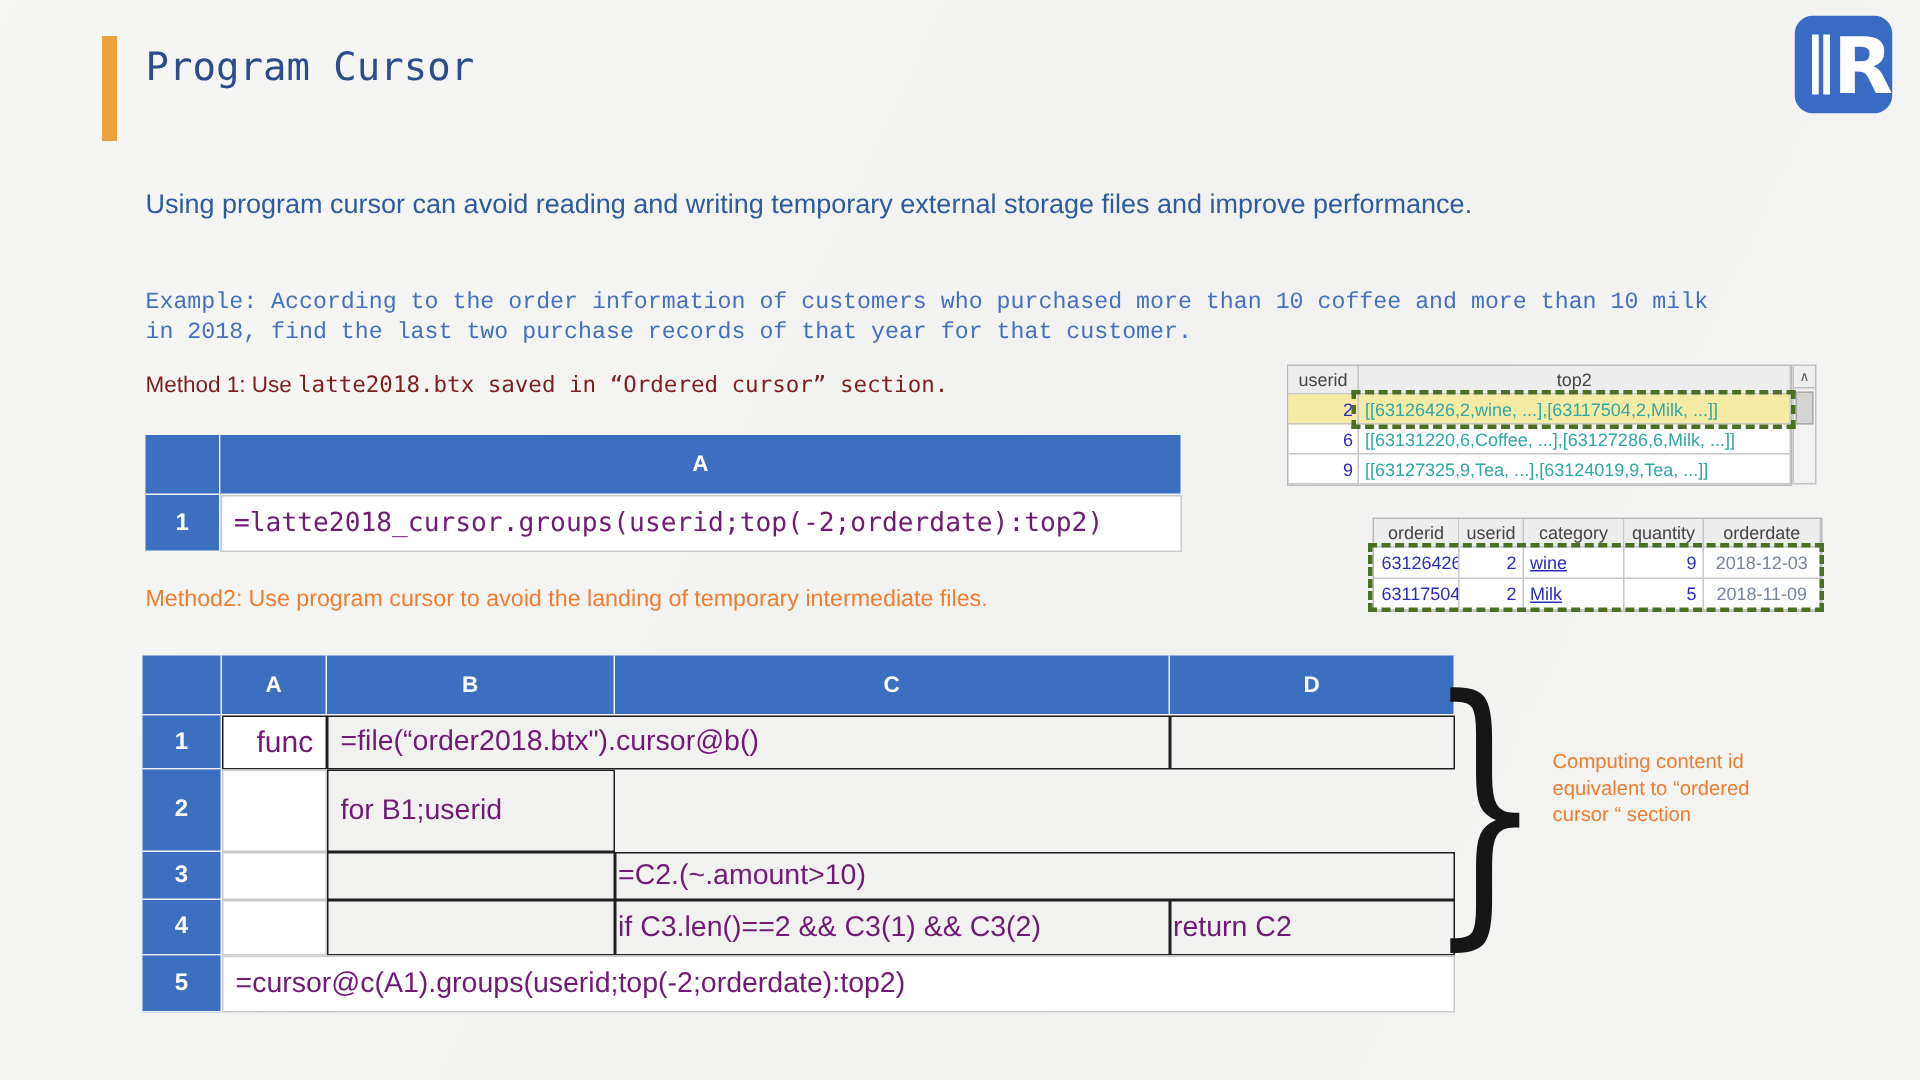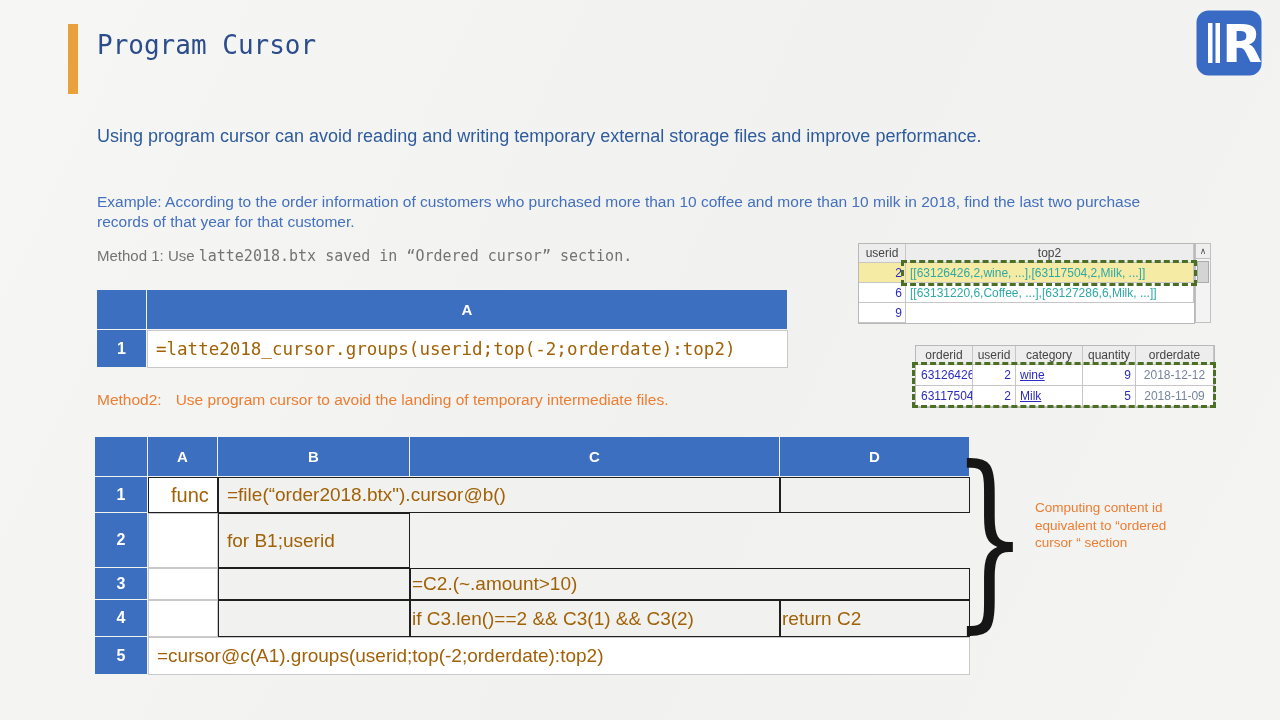--- a/index.html
+++ b/index.html
@@ -9,35 +9,35 @@
     font-family:"Liberation Sans",sans-serif;
   }
   .abs{position:absolute;}
   
   .accent-bar{left:68px;top:24px;width:10px;height:70px;background:#E9A13B;}
   .title{left:97px;top:30px;margin:0;font-family:"DejaVu Sans Mono",monospace;
     font-size:26px;font-weight:normal;color:#2C4C8C;letter-spacing:0px;}
   .logo{left:1196px;top:10px;width:66px;height:66px;}
   
   .intro{left:97px;top:126px;width:1080px;margin:0;font-size:18px;color:#2E5B9B;}
-  .example{left:97px;top:192px;width:1048px;margin:0;font-family:Liberation Sans, sans-serif;
+  .example{left:97px;top:192px;width:1048px;margin:0;font-family:Liberation Mono, monospace;
     font-size:15.5px;line-height:19.5px;color:#4470BE;}
-  .method1{left:97px;top:247px;margin:0;font-size:15px;color:#737373;white-space:nowrap;}
+  .method1{left:97px;top:247px;margin:0;font-size:15px;color:#7f1d1d;white-space:nowrap;}
   .method1 .m1pre{font-family:"Liberation Sans",sans-serif;}
   .method1 .m1code{font-family:"DejaVu Sans Mono",monospace;}
   .method2{left:97px;top:391px;margin:0;font-size:15.5px;color:#ED7D31;white-space:nowrap;}
-  .method2 .m2label{margin-right:14px;}
+  .method2 .m2label{margin-right:4px;}
   
   .sheet1{left:97px;top:290px;display:grid;grid-template-columns:50px 641px;
     grid-template-rows:40px 38px;}
   
   .sheet2{left:95px;top:437px;display:grid;
     grid-template-columns:53px 70px 192px 370px 190px;
     grid-template-rows:40px 36px 55px 32px 37px 38px;}
-  .cell{box-sizing:border-box;display:flex;align-items:center;font-size:19px;color:#a16207;
+  .cell{box-sizing:border-box;display:flex;align-items:center;font-size:19px;color:#701a75;
     overflow:hidden;}
   .blue{background:#3D6FC1;color:#fff;justify-content:center;font-weight:bold;font-size:15px;
     border-right:1px solid #f2f2f1;border-bottom:1px solid #f2f2f1;}
   .rnum{font-size:16px;}
   .dark{background:#F1F1F0;border:1px solid #1f1f1f;padding-left:8px;}
   .litew{background:#fff;border:1px solid #C9C9C9;padding-left:8px;}
   .funcCell{background:#fff;border:1px solid #1f1f1f;padding-left:22px;font-size:20px;}
   .mono{font-family:"DejaVu Sans Mono",monospace;font-size:17.5px;}
   .wrapcell{word-break:break-all;line-height:26px;padding:0 6px 0 10px;}
   .r4c{padding-left:1px;}
@@ -142,39 +142,40 @@
   </div>
 
   <div class="abs rgrid">
     <div class="gcell ghead">userid</div>
     <div class="gcell ghead">top2</div>
     <div class="gcell gnum hl">2</div>
     <div class="gcell gval hl">[[63126426,2,wine, ...],[63117504,2,Milk, ...]]</div>
     <div class="gcell gnum">6</div>
     <div class="gcell gval">[[63131220,6,Coffee, ...],[63127286,6,Milk, ...]]</div>
     <div class="gcell gnum">9</div>
+    <div class="gcell gval">[[63127325,9,Tea, ...],[63124019,9,Tea, ...]]</div>
   </div>
   <div class="abs scrollbar">
     <div class="sb-up">∧</div>
     <div class="sb-thumb"></div>
   </div>
   <div class="abs sel1"></div>
 
   <div class="abs ogrid">
     <div class="gcell ghead">orderid</div>
     <div class="gcell ghead">userid</div>
     <div class="gcell ghead">category</div>
     <div class="gcell ghead">quantity</div>
     <div class="gcell ghead">orderdate</div>
 
     <div class="gcell oid">63126426</div>
     <div class="gcell onum">2</div>
     <div class="gcell ocat">wine</div>
     <div class="gcell onum">9</div>
-    <div class="gcell odate">2018-12-12</div>
+    <div class="gcell odate">2018-12-03</div>
 
     <div class="gcell oid">63117504</div>
     <div class="gcell onum">2</div>
     <div class="gcell ocat">Milk</div>
     <div class="gcell onum">5</div>
     <div class="gcell odate">2018-11-09</div>
   </div>
   <div class="abs sel2"></div>
 
 </div>

